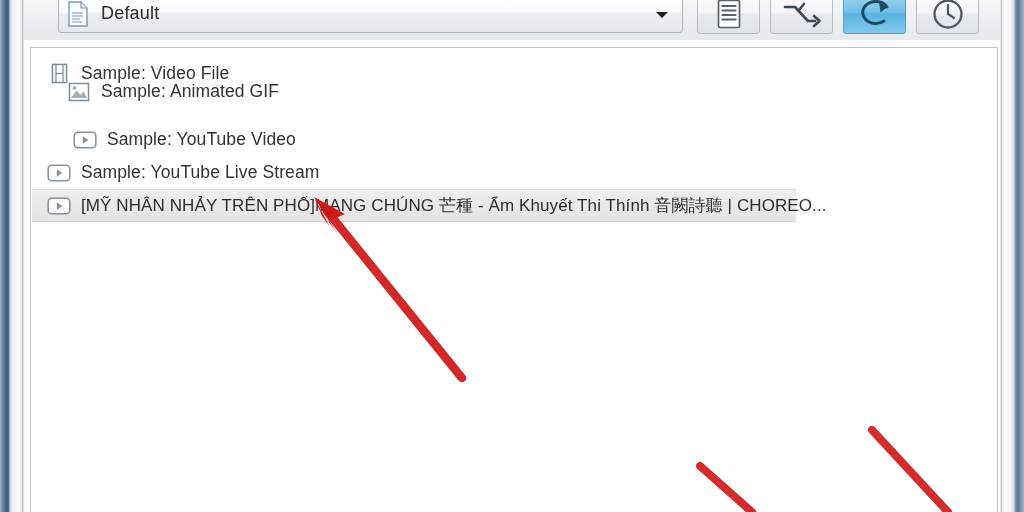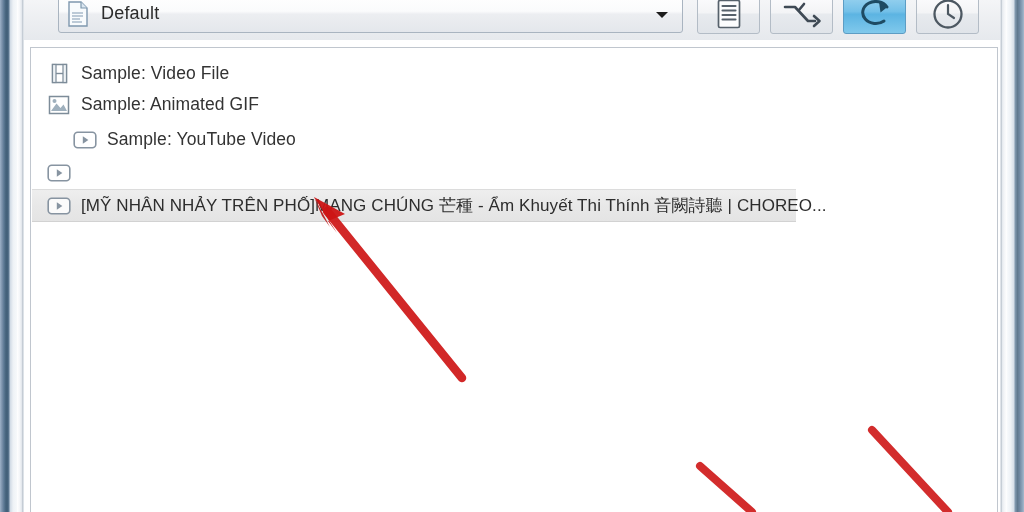--- a/index.html
+++ b/index.html
@@ -286,21 +286,21 @@
           <svg width="19" height="21" viewBox="0 0 19 21">
             <rect x="2.5" y="1.5" width="14" height="18" fill="#ffffff" stroke="#7d8c99" stroke-width="1.5"></rect>
             <rect x="2.5" y="1.5" width="3.5" height="18" fill="#eef2f5" stroke="#7d8c99" stroke-width="1.2"></rect>
             <rect x="13" y="1.5" width="3.5" height="18" fill="#eef2f5" stroke="#7d8c99" stroke-width="1.2"></rect>
             <line x1="6" y1="10.5" x2="13" y2="10.5" stroke="#7d8c99" stroke-width="1.4"></line>
           </svg>
         </span>
         <span class="row-label">Sample: Video File</span>
       </div>
 
-      <div class="row" style="top:40px;">
+      <div class="row" style="top:27px;padding-left:20px;">
         <span class="row-icon">
           <svg width="22" height="20" viewBox="0 0 22 20">
             <rect x="1.5" y="1.5" width="19" height="17" fill="#ffffff" stroke="#7d8c99" stroke-width="1.5"></rect>
             <circle cx="6.5" cy="6" r="2" fill="#9fb0bd"></circle>
             <path d="M3 16 L8.5 8.5 L12.5 13 L15.5 9.5 L19 16 Z" fill="#9fb0bd"></path>
           </svg>
         </span>
         <span class="row-label">Sample: Animated GIF</span>
       </div>
 
@@ -314,20 +314,21 @@
         <span class="row-label">Sample: YouTube Video</span>
       </div>
 
       <div class="row" style="top:108px;">
         <span class="row-icon">
           <svg width="24" height="18" viewBox="0 0 24 18">
             <rect x="1.2" y="1.2" width="21.6" height="15.6" rx="3.5" fill="#ffffff" stroke="#8794a1" stroke-width="1.6"></rect>
             <path d="M9.8 5.2 L15.4 9 L9.8 12.8 Z" fill="#8794a1"></path>
           </svg>
         </span>
+        <span class="row-label">Sample: YouTube Live Stream</span>
       </div>
 
       <div class="row selected" style="top:141px;">
         <span class="row-icon">
           <svg width="24" height="18" viewBox="0 0 24 18">
             <rect x="1.2" y="1.2" width="21.6" height="15.6" rx="3.5" fill="#fbfbfb" stroke="#8794a1" stroke-width="1.6"></rect>
             <path d="M9.8 5.2 L15.4 9 L9.8 12.8 Z" fill="#8794a1"></path>
           </svg>
         </span>
         <span class="row-label">[MỸ NHÂN NHẢY TRÊN PHỐ]MANG CHÚNG 芒種 - Ẩm Khuyết Thi Thính 音闕詩聽 | CHOREO...</span>

